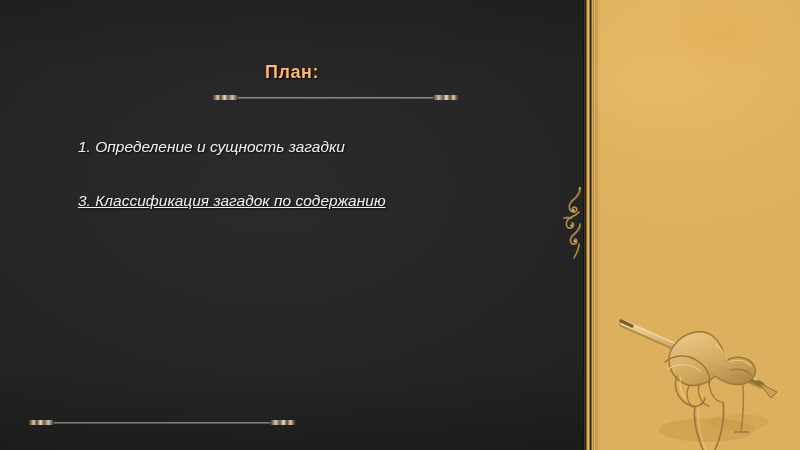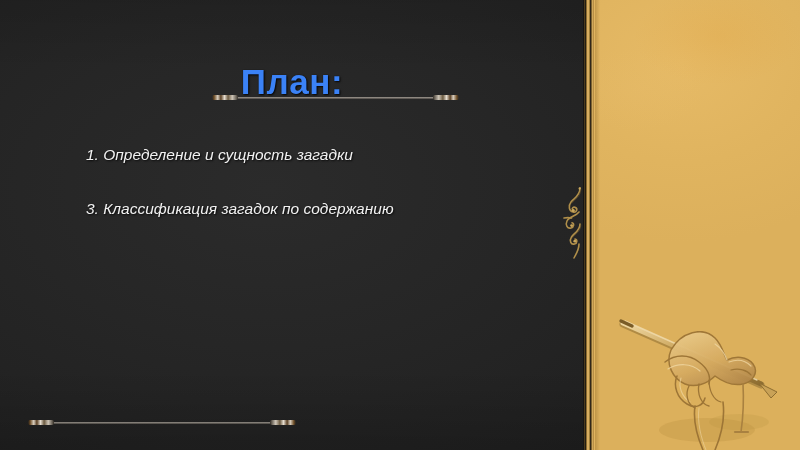--- a/index.html
+++ b/index.html
@@ -104,22 +104,22 @@
   }
   .filigree svg { display: block; }
 
   
   .title {
     position: absolute;
     left: 0;
     top: 62px;
     width: 584px;
     text-align: center;
-    color: #3b82f6;
-    font-size: 35px;
+    color: #fdba74;
+    font-size: 18px;
     font-weight: bold;
     letter-spacing: 0.6px;
     text-shadow: 1px 1px 2px rgba(0,0,0,0.85), 0 0 1px rgba(0,0,0,0.6);
   }
 
   
   .rule {
     position: absolute;
     height: 9px;
     display: flex;
@@ -165,34 +165,34 @@
   .rule-bottom .bar {
     background: linear-gradient(to bottom, #8e8882 0%, #747069 55%, #383430 100%);
   }
 
   
   .plan-list {
     position: absolute;
     left: 78px;
     top: 138px;
     width: 470px;
-    margin: 8px;
+    margin: 0;
     padding: 0;
     list-style: none;
   }
   .plan-list li {
     color: #f2f2f2;
     font-size: 15.5px;
     font-style: italic;
     line-height: 1.2;
     margin: 0 0 35px 0;
     text-shadow: 1px 1px 2px rgba(0,0,0,0.8);
     white-space: nowrap;
   }
-  .plan-list li:last-child { margin-bottom: 0; }
+  .plan-list li:last-child { margin-bottom: 0; text-decoration: underline; }
 </style>
 </head>
 <body>
 
 <div id="slide">
 
   <div class="dark-canvas"></div>
 
   <div class="title">План:</div>
 

